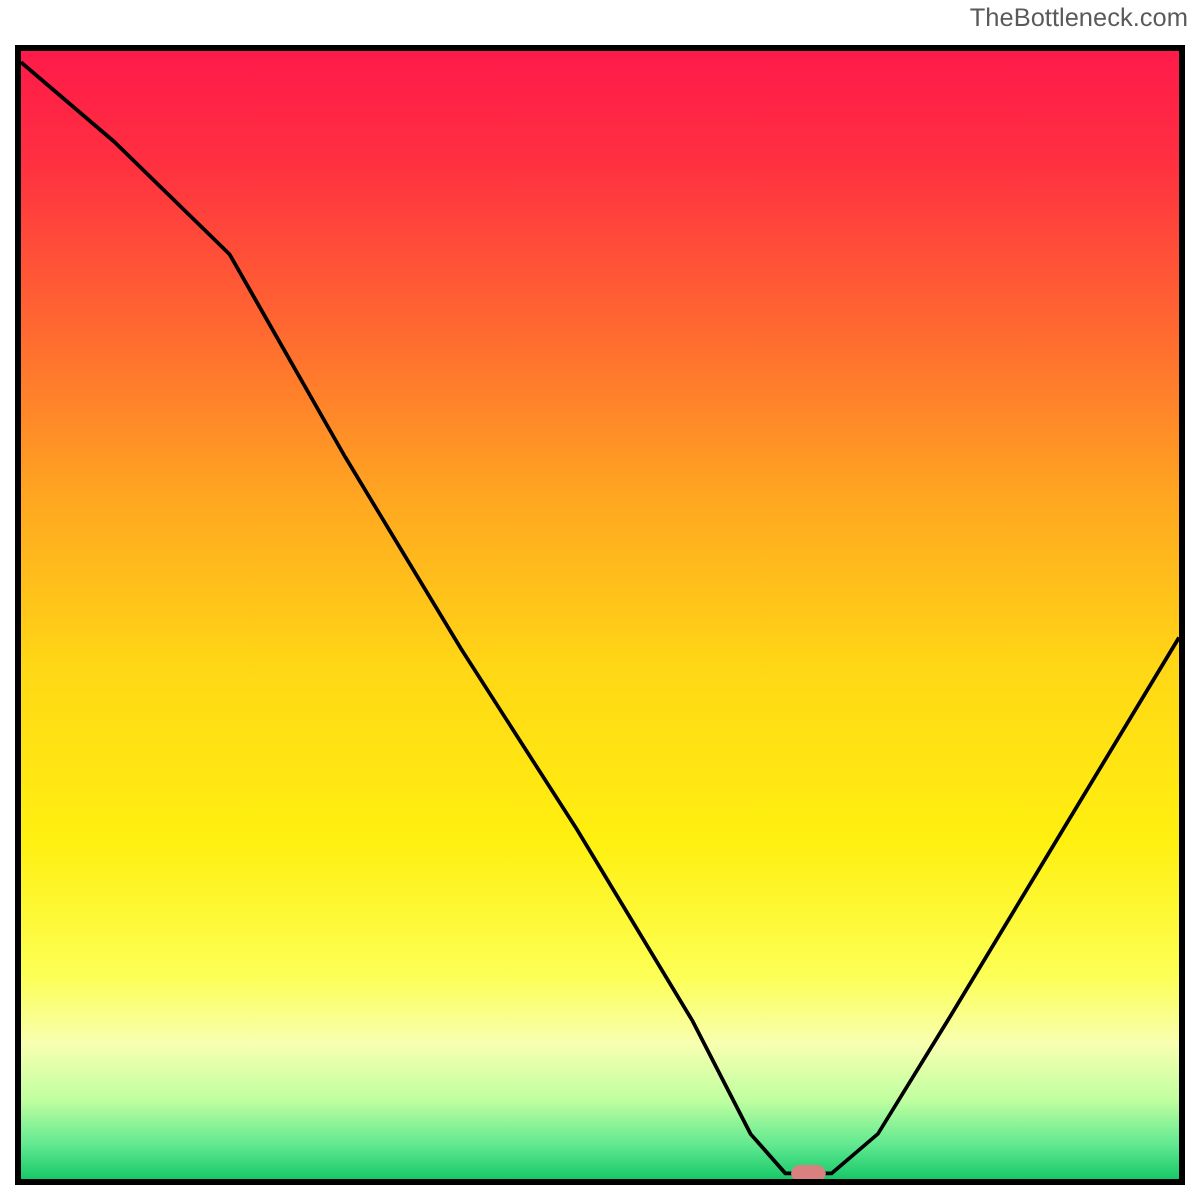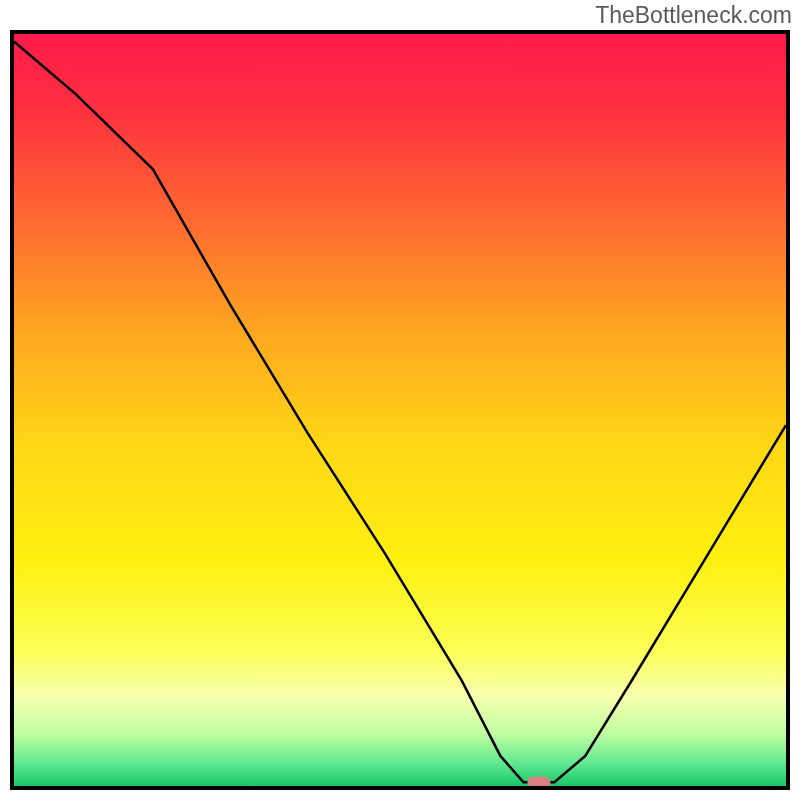--- a/index.html
+++ b/index.html
@@ -9,21 +9,21 @@
     height: 800px;
     position: relative;
     background: #ffffff;
     font-family: Arial, sans-serif;
   }
   .watermark {
     position: absolute;
     top: 2px;
     right: 8px;
     color: #5a5a5a;
-    font-size: 23px;
+    font-size: 17px;
     font-weight: 500;
     z-index: 10;
   }
   .chart-frame {
     position: absolute;
     top: 30px;
     left: 10px;
     width: 780px;
     height: 760px;
     border: 4px solid #000000;

